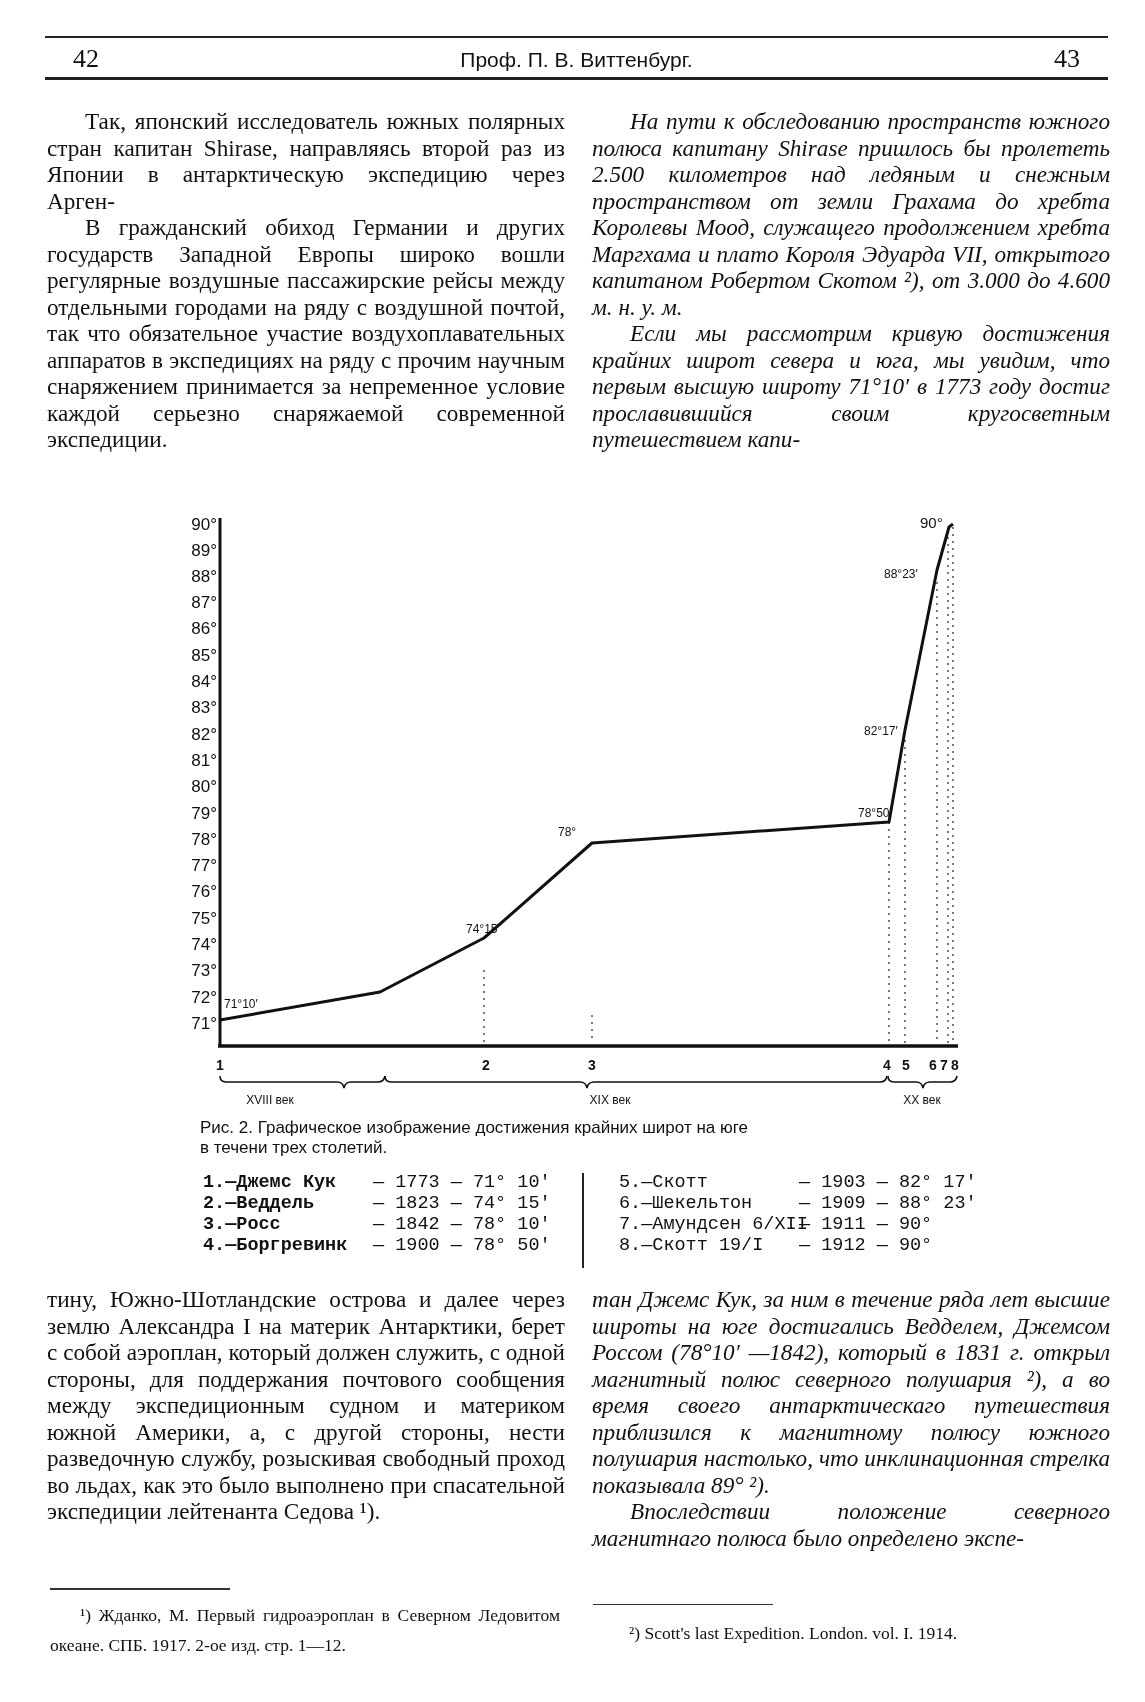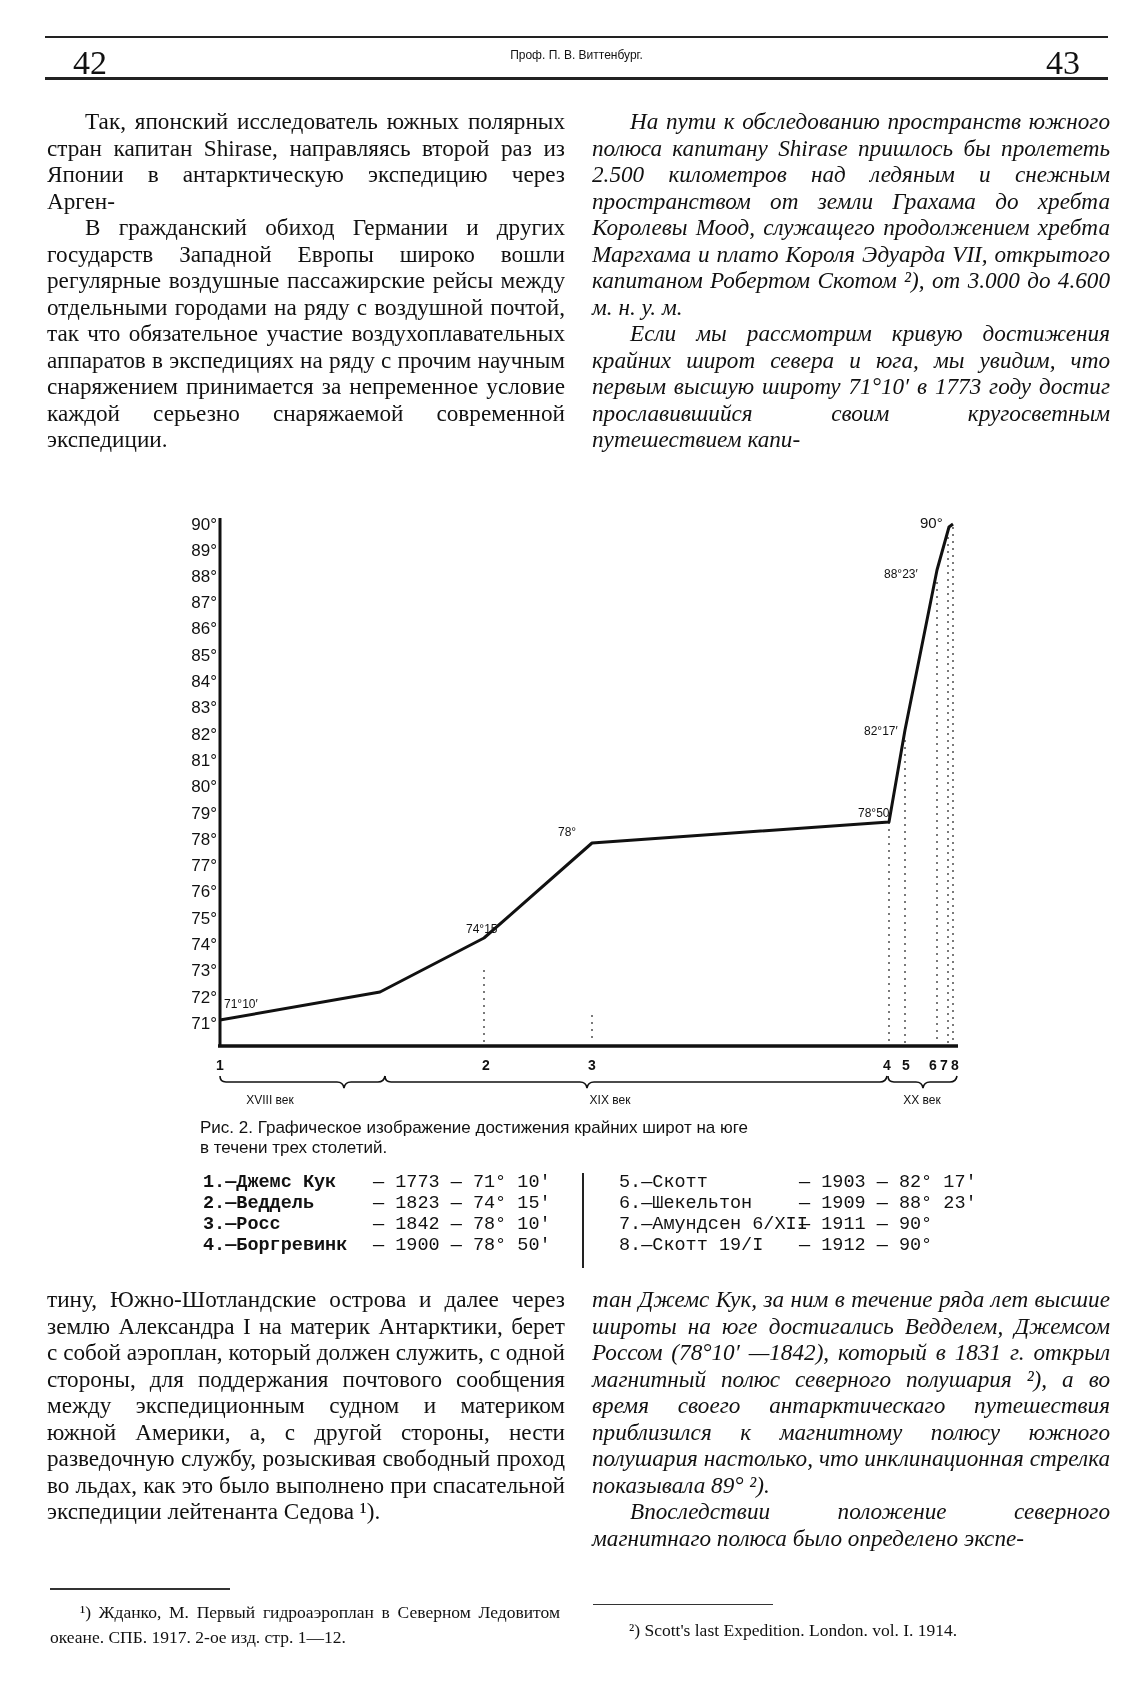--- a/index.html
+++ b/index.html
@@ -1,31 +1,31 @@
 <!DOCTYPE html>
 <html><head>
 <meta charset="utf-8">
 <style>
   html, body { margin:0; padding:0; background:#ffffff; }
   body { width:1145px; height:1702px; position:relative; overflow:hidden;
          font-family:"DejaVu Serif","Liberation Serif",serif; color:#111; }
   .rule { position:absolute; left:45px; width:1063px; background:#222; }
   .hdr { position:absolute; top:40px; left:45px; width:1063px; height:36px; }
-  .hdr .pn { position:absolute; top:4px; font-family:"Liberation Serif",serif; font-size:34px; }
+  .hdr .pn { position:absolute; top:4px; font-family:"Liberation Serif",serif; font-size:26px; }
   .hdr .pl { left:28px; }
   .hdr .pr { right:28px; }
   .hdr .title { position:absolute; left:0; right:0; top:8px; text-align:center;
-                font-family:"Liberation Sans",sans-serif; font-size:12px; }
+                font-family:"Liberation Sans",sans-serif; font-size:21px; }
   .col { position:absolute; font-family:"Liberation Serif",serif; font-size:23.2px;
          line-height:26.5px; text-align:justify; }
   .col p { margin:0; text-indent:38px; }
   .col p.noind { text-indent:0; }
   .colL { left:47px; width:518px; }
   .colR { left:592px; width:518px;font-style:italic; }
-  .fn { position:absolute; font-family:"Liberation Serif",serif; font-size:17.5px; line-height:25px; text-align:justify; }
+  .fn { position:absolute; font-family:"Liberation Serif",serif; font-size:17.5px; line-height:30px; text-align:justify; }
   .fnrule { position:absolute; height:2px; background:#333; }
   .chart { position:absolute; left:0; top:0; width:1145px; height:1702px; pointer-events:none; }
   .chart svg text { font-family:"Liberation Sans",sans-serif; }
   .caption { position:absolute; left:200px; width:780px; top:1118px; text-align:left;
              font-family:"Liberation Sans",sans-serif; font-size:17px; line-height:20px; }
   .legend { position:absolute; top:1172px; font-family:Liberation Mono, monospace; font-size:18.5px; line-height:21px; }
   .legend .row { display:flex; white-space:pre; }
   .legend .n { width:178px; }
   .legL { left:203px; }
   .legL .n { width:170px; font-weight:bold; }

